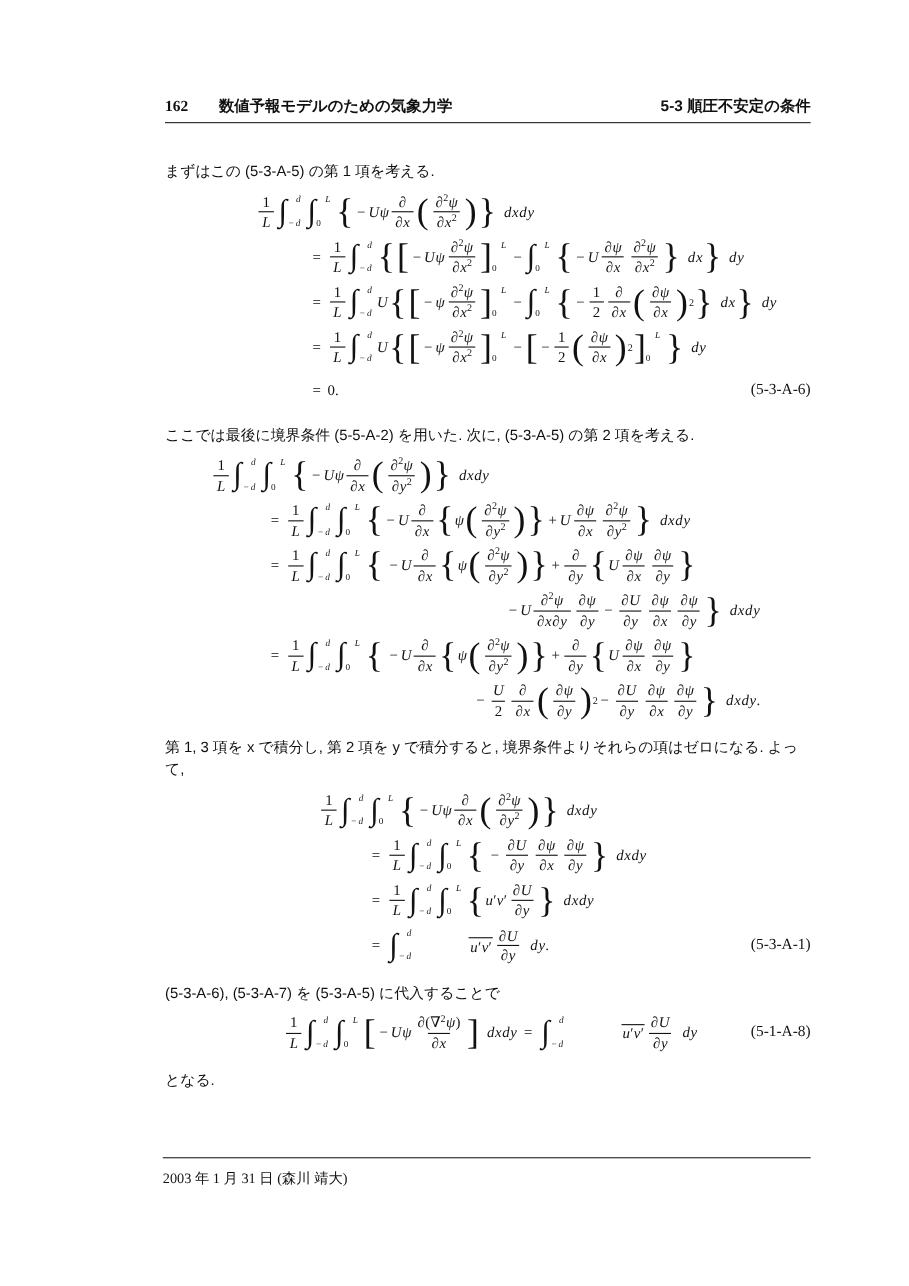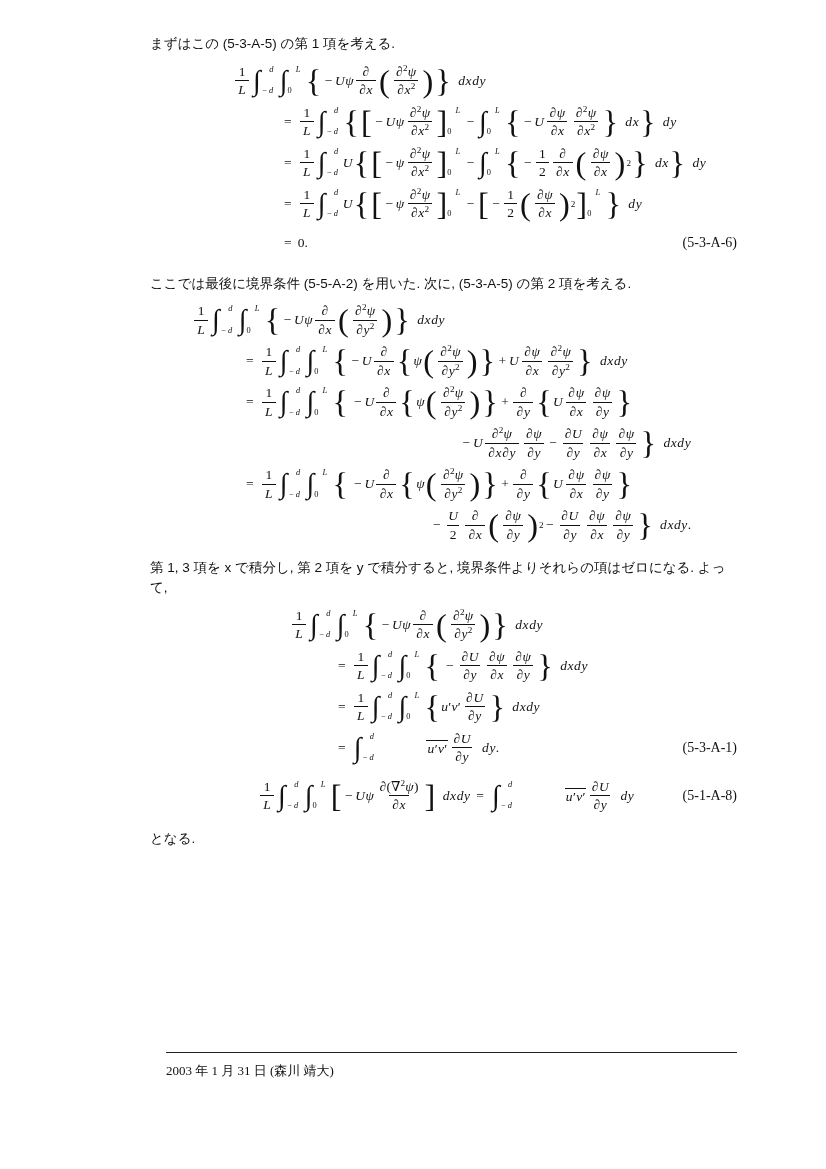--- a/index.html
+++ b/index.html
@@ -44,30 +44,35 @@
   }
   .mls{align-self:flex-start;margin-left:7px;}
   .mli{align-self:flex-start;margin-left:-1px;}
   .msup{font-size:0.68em;vertical-align:0.55em;line-height:0;}
   .mbd{font-size:2.4em;line-height:0;vertical-align:-0.08em;padding:0 1px;font-weight:400;}
   .mov{display:inline-block;border-top:1.2px solid #111;line-height:1.05;padding:1px 1px 0 1px;margin-left:48px;}
   .sp{display:inline-block;width:0.2em;}
   .spw{display:inline-block;width:0.45em;}
   
   .footer{
-    position:absolute;left:166px;right:89px;top:1052px;
+    position:absolute;left:148px;right:89px;top:1052px;
     border-top:1px solid #222;padding-top:9px;font-size:13px;
   }
 </style>
 </head>
 <body>
 
 <div class="page">
   <div class="content">
 
+    <div class="header">
+      <span class="pnum">162</span>
+      <span class="btitle">数値予報モデルのための気象力学</span>
+      <span class="section">5-3 順圧不安定の条件</span>
+    </div>
 
     <p class="jp" style="margin-top:34px">まずはこの (5-3-A-5) の第 1 項を考える.</p>
 
     <div class="eqblock" style="--i0:83px;--i1:128px">
         <div class="eqline i0">
           <span class="math">
             <span class="mf">
               <span class="mfn">1</span>
               <span class="mfd"><span class="mit">L</span></span>
             </span> 
@@ -625,20 +630,21 @@
               <span class="mls"><span class="mit">d</span></span>
               <span class="mli"><span class="mop">−</span><span class="mit">d</span></span>
             </span> <span class="mov"><span class="mit">u</span>′<span class="mit">v</span>′</span><span class="mf">
               <span class="mfn"><span class="mit">∂</span><span class="mit">U</span></span>
               <span class="mfd"><span class="mit">∂</span><span class="mit">y</span></span>
             </span> <span class="spw"></span> <span class="mit">d</span><span class="mit">y</span>.</span>
           <span class="eqtag">(5-3-A-1)</span>
         </div>
       </div>
 
+    <p class="jp">(5-3-A-6), (5-3-A-7) を (5-3-A-5) に代入することで</p>
 
     <div class="eqblock" style="--i0:108px">
         <div class="eqline i0">
           <span class="math">
             <span class="mf">
               <span class="mfn">1</span>
               <span class="mfd"><span class="mit">L</span></span>
             </span> 
             <span class="mint">∫</span>
             <span class="mlim">

